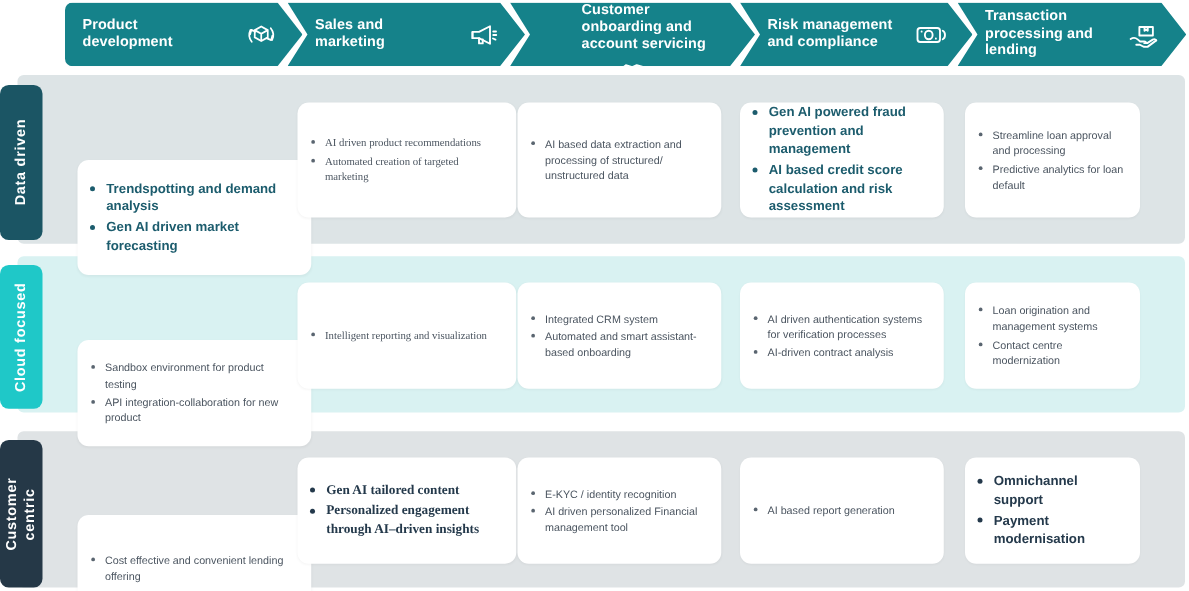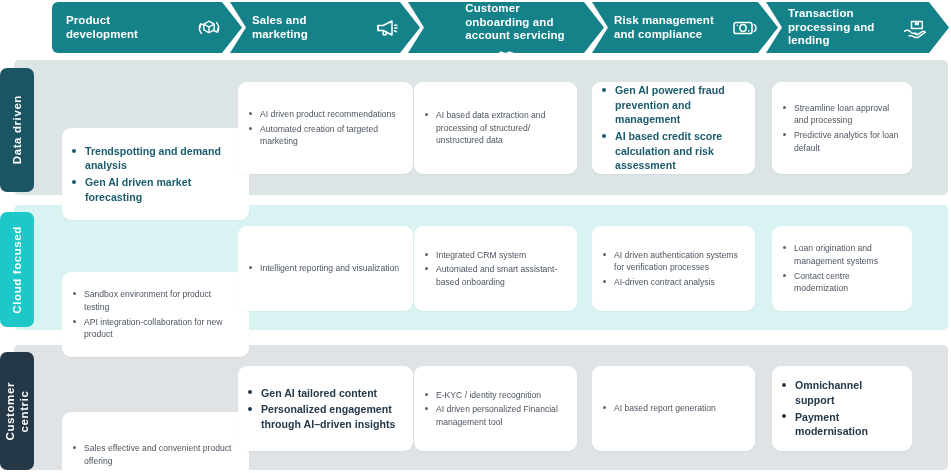--- a/index.html
+++ b/index.html
@@ -94,21 +94,21 @@
   }
   .card.hl li::before{
     width:4px; height:4px; background:#1c5c6d; top:0.46em; left:0;
   }
   
   .card.hl.navy li{color:#24394b;}
   .card.hl.navy li::before{background:#24394b;}
 
   
   .col-1{left:62px; width:187px;margin-top:46px;}
-  .col-2{left:238px; width:175px;}
+  .col-2{left:238px; width:175px;font-family:Liberation Serif, serif;}
   .col-3{left:414px; width:163px;}
   .col-4{left:592px; width:163px;}
   .col-5{left:772px; width:140px;}
 
   .r1{top:82px; height:92px;}
   .r2{top:226px; height:85px;}
   .r3{top:366px; height:85px;}
 </style>
 </head>
 <body>
@@ -258,21 +258,21 @@
 </div>
 <div class="card plain col-5 r2">
   <ul>
     <li>Loan origination and management systems</li>
     <li>Contact centre modernization</li>
   </ul>
 </div>
 
 <div class="card plain col-1 r3">
   <ul>
-    <li>Sales effective and convenient product offering</li>
+    <li>Cost effective and convenient lending offering</li>
   </ul>
 </div>
 <div class="card hl navy col-2 r3">
   <ul>
     <li>Gen AI tailored content</li>
     <li>Personalized engagement through AI–driven insights</li>
   </ul>
 </div>
 <div class="card plain col-3 r3">
   <ul>

